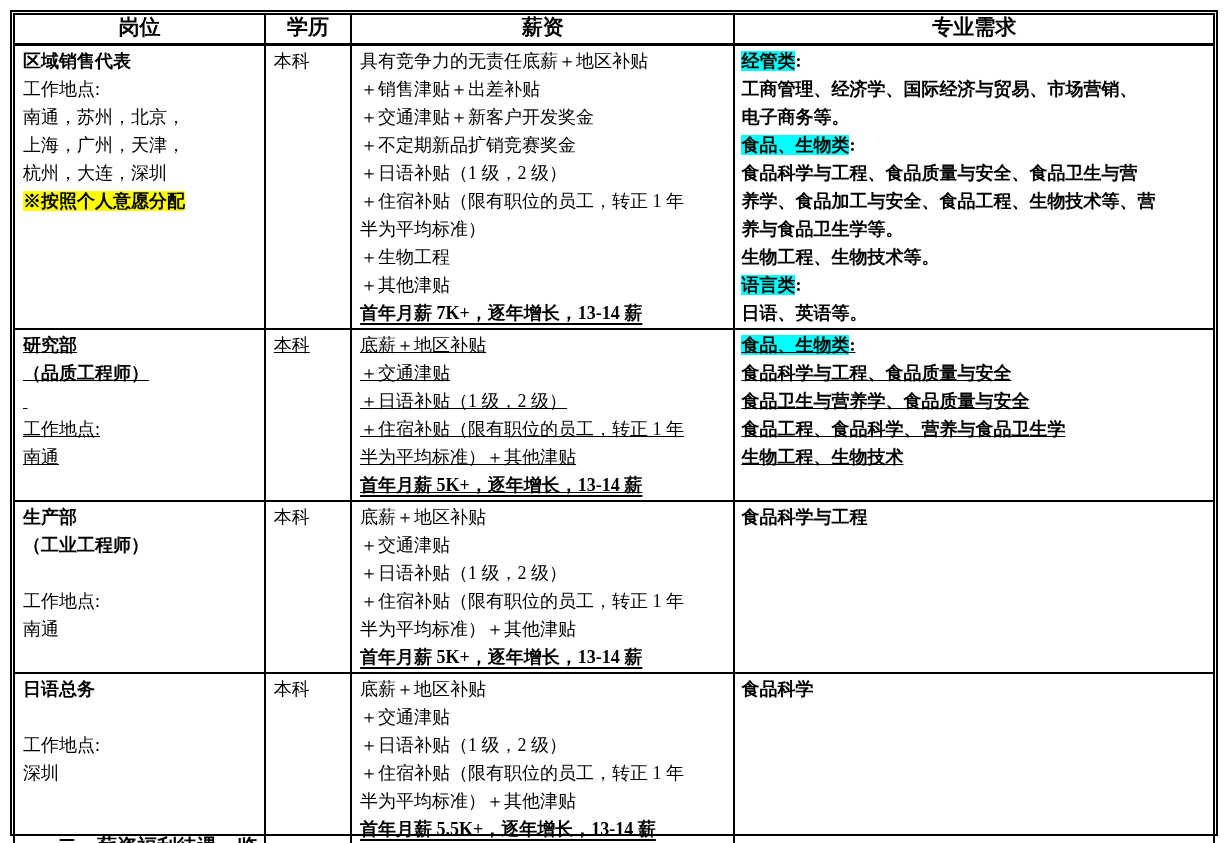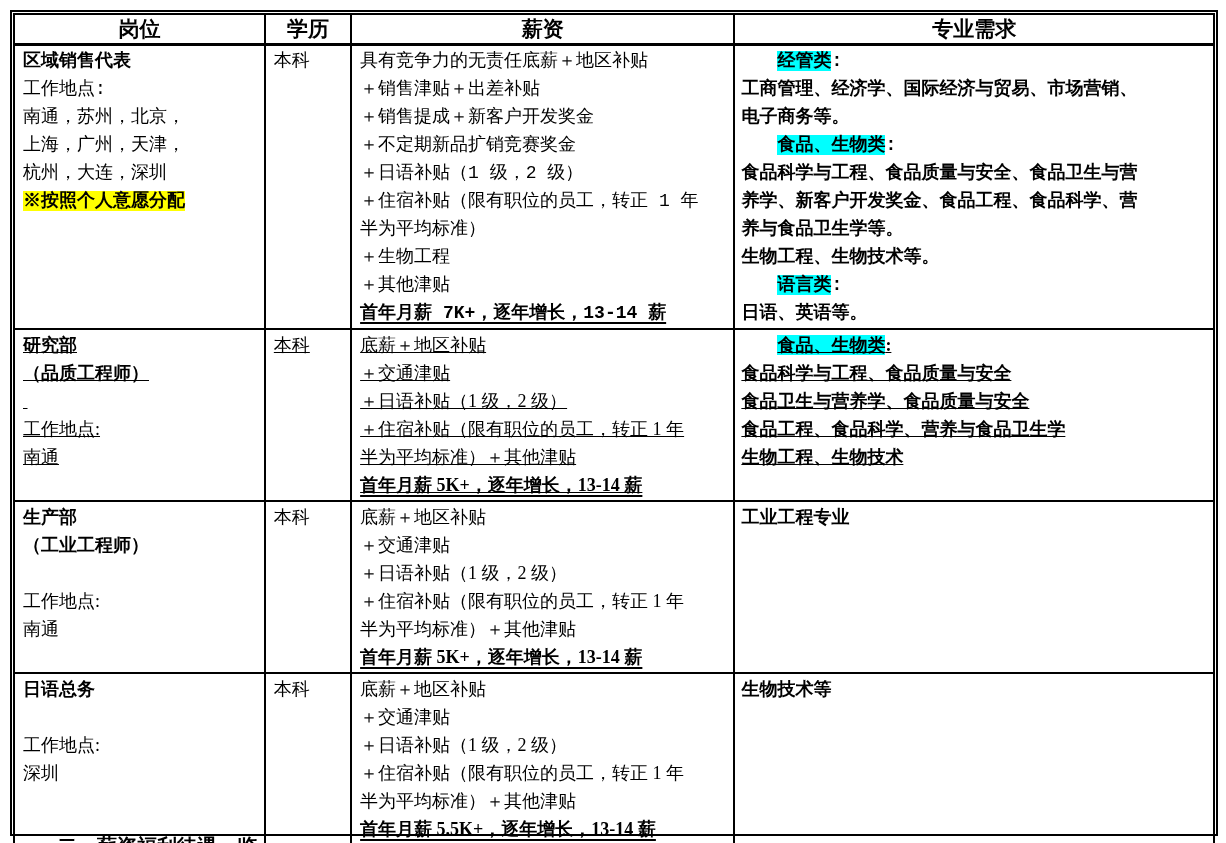--- a/index.html
+++ b/index.html
@@ -18,31 +18,32 @@
   }
   th,td{
     border:2px solid var(--border,#000);
     vertical-align:top;overflow:hidden;
   }
   thead tr{height:28px;}
   thead th{
     font-size:21px;font-weight:bold;text-align:center;padding:0;
     border-bottom:3px solid var(--border,#000);
     line-height:28px;
+    font-family:Liberation Mono, monospace;
   }
-  tbody tr:nth-child(1){height:284px;font-family:Liberation Mono, monospace;}
+  tbody tr:nth-child(1){height:284px;}
   tbody tr:nth-child(2){height:168px;text-decoration:underline;}
   tbody tr:nth-child(3){height:168px;}
   tbody td{font-size:18px;line-height:28px;padding:1px 8px 1px 8px;}
   td.edu{padding-left:8px;}
   td.req{padding-left:6px;}
   .line{height:28px;white-space:nowrap;}
   .b{font-weight:bold;}
   .u{text-decoration:underline;text-decoration-thickness:2px;text-underline-offset:4px;}
-  .hl-cyan{background:var(--cyan,#00ffff);margin-left:36px;}
+  .hl-cyan{background:var(--cyan,#00ffff);}
   .hl-yellow{background:var(--yellow,#ffff00);}
   .footer-clip{
     position:absolute;left:57px;top:835px;height:8px;width:400px;
     overflow:hidden;font-weight:bold;font-size:20px;line-height:23px;
     white-space:nowrap;
   }
 </style>
 </head>
 <body>
 
@@ -69,36 +70,36 @@
             <div class="line"><span>工作地点:</span></div>
             <div class="line"><span>南通，苏州，北京，</span></div>
             <div class="line"><span>上海，广州，天津，</span></div>
             <div class="line"><span>杭州，大连，深圳</span></div>
             <div class="line"><span class="b hl-yellow">※按照个人意愿分配</span></div>
           </td>
           <td class="edu"><span>本科</span></td>
           <td>
             <div class="line"><span>具有竞争力的无责任底薪＋地区补贴</span></div>
             <div class="line"><span>＋销售津贴＋出差补贴</span></div>
-            <div class="line"><span>＋销售提成＋新客户开发奖金</span></div>
+            <div class="line"><span>＋交通津贴＋新客户开发奖金</span></div>
             <div class="line"><span>＋不定期新品扩销竞赛奖金</span></div>
             <div class="line"><span>＋日语补贴（1 级，2 级）</span></div>
             <div class="line"><span>＋住宿补贴（限有职位的员工，转正 1 年</span></div>
             <div class="line"><span>半为平均标准）</span></div>
             <div class="line"><span>＋生物工程</span></div>
             <div class="line"><span>＋其他津贴</span></div>
             <div class="line"><span class="b u">首年月薪 7K+，逐年增长，13-14 薪</span></div>
           </td>
           <td class="req">
             <div class="line"><span class="b hl-cyan">经管类</span><span class="b">:</span></div>
             <div class="line"><span class="b">工商管理、经济学、国际经济与贸易、市场营销、</span></div>
             <div class="line"><span class="b">电子商务等。</span></div>
             <div class="line"><span class="b hl-cyan">食品、生物类</span><span class="b">:</span></div>
             <div class="line"><span class="b">食品科学与工程、食品质量与安全、食品卫生与营</span></div>
-            <div class="line"><span class="b">养学、新客户开发奖金、食品工程、食品科学、营</span></div>
+            <div class="line"><span class="b">养学、食品加工与安全、食品工程、生物技术等、营</span></div>
             <div class="line"><span class="b">养与食品卫生学等。</span></div>
             <div class="line"><span class="b">生物工程、生物技术等。</span></div>
             <div class="line"><span class="b hl-cyan">语言类</span><span class="b">:</span></div>
             <div class="line"><span class="b">日语、英语等。</span></div>
           </td>
         </tr>
         <tr>
           <td>
             <div class="line"><span class="b">研究部</span></div>
             <div class="line"><span class="b">（品质工程师）</span></div>
@@ -134,40 +135,40 @@
           <td class="edu"><span>本科</span></td>
           <td>
             <div class="line"><span>底薪＋地区补贴</span></div>
             <div class="line"><span>＋交通津贴</span></div>
             <div class="line"><span>＋日语补贴（1 级，2 级）</span></div>
             <div class="line"><span>＋住宿补贴（限有职位的员工，转正 1 年</span></div>
             <div class="line"><span>半为平均标准）＋其他津贴</span></div>
             <div class="line"><span class="b u">首年月薪 5K+，逐年增长，13-14 薪</span></div>
           </td>
           <td class="req">
-            <div class="line"><span class="b">工业工程专业</span></div>
+            <div class="line"><span class="b">食品科学与工程</span></div>
           </td>
         </tr>
         <tr>
           <td>
             <div class="line"><span class="b">日语总务</span></div>
             <div class="line">&nbsp;</div>
             <div class="line"><span>工作地点:</span></div>
             <div class="line"><span>深圳</span></div>
           </td>
           <td class="edu"><span>本科</span></td>
           <td>
             <div class="line"><span>底薪＋地区补贴</span></div>
             <div class="line"><span>＋交通津贴</span></div>
             <div class="line"><span>＋日语补贴（1 级，2 级）</span></div>
             <div class="line"><span>＋住宿补贴（限有职位的员工，转正 1 年</span></div>
             <div class="line"><span>半为平均标准）＋其他津贴</span></div>
             <div class="line"><span class="b u">首年月薪 5.5K+，逐年增长，13-14 薪</span></div>
           </td>
           <td class="req">
-            <div class="line"><span class="b">生物技术等</span></div>
+            <div class="line"><span class="b">食品科学</span></div>
           </td>
         </tr>
       </tbody>
   </table>
 </div>
 
 <div class="footer-clip">二、薪资福利待遇一览</div>
 
 </body></html>

